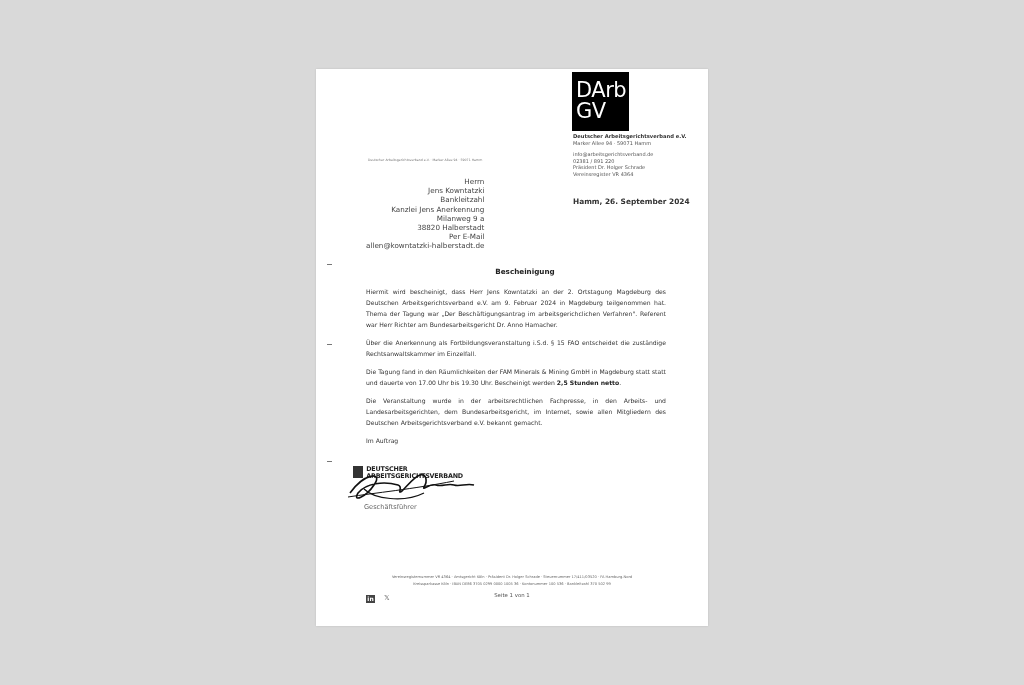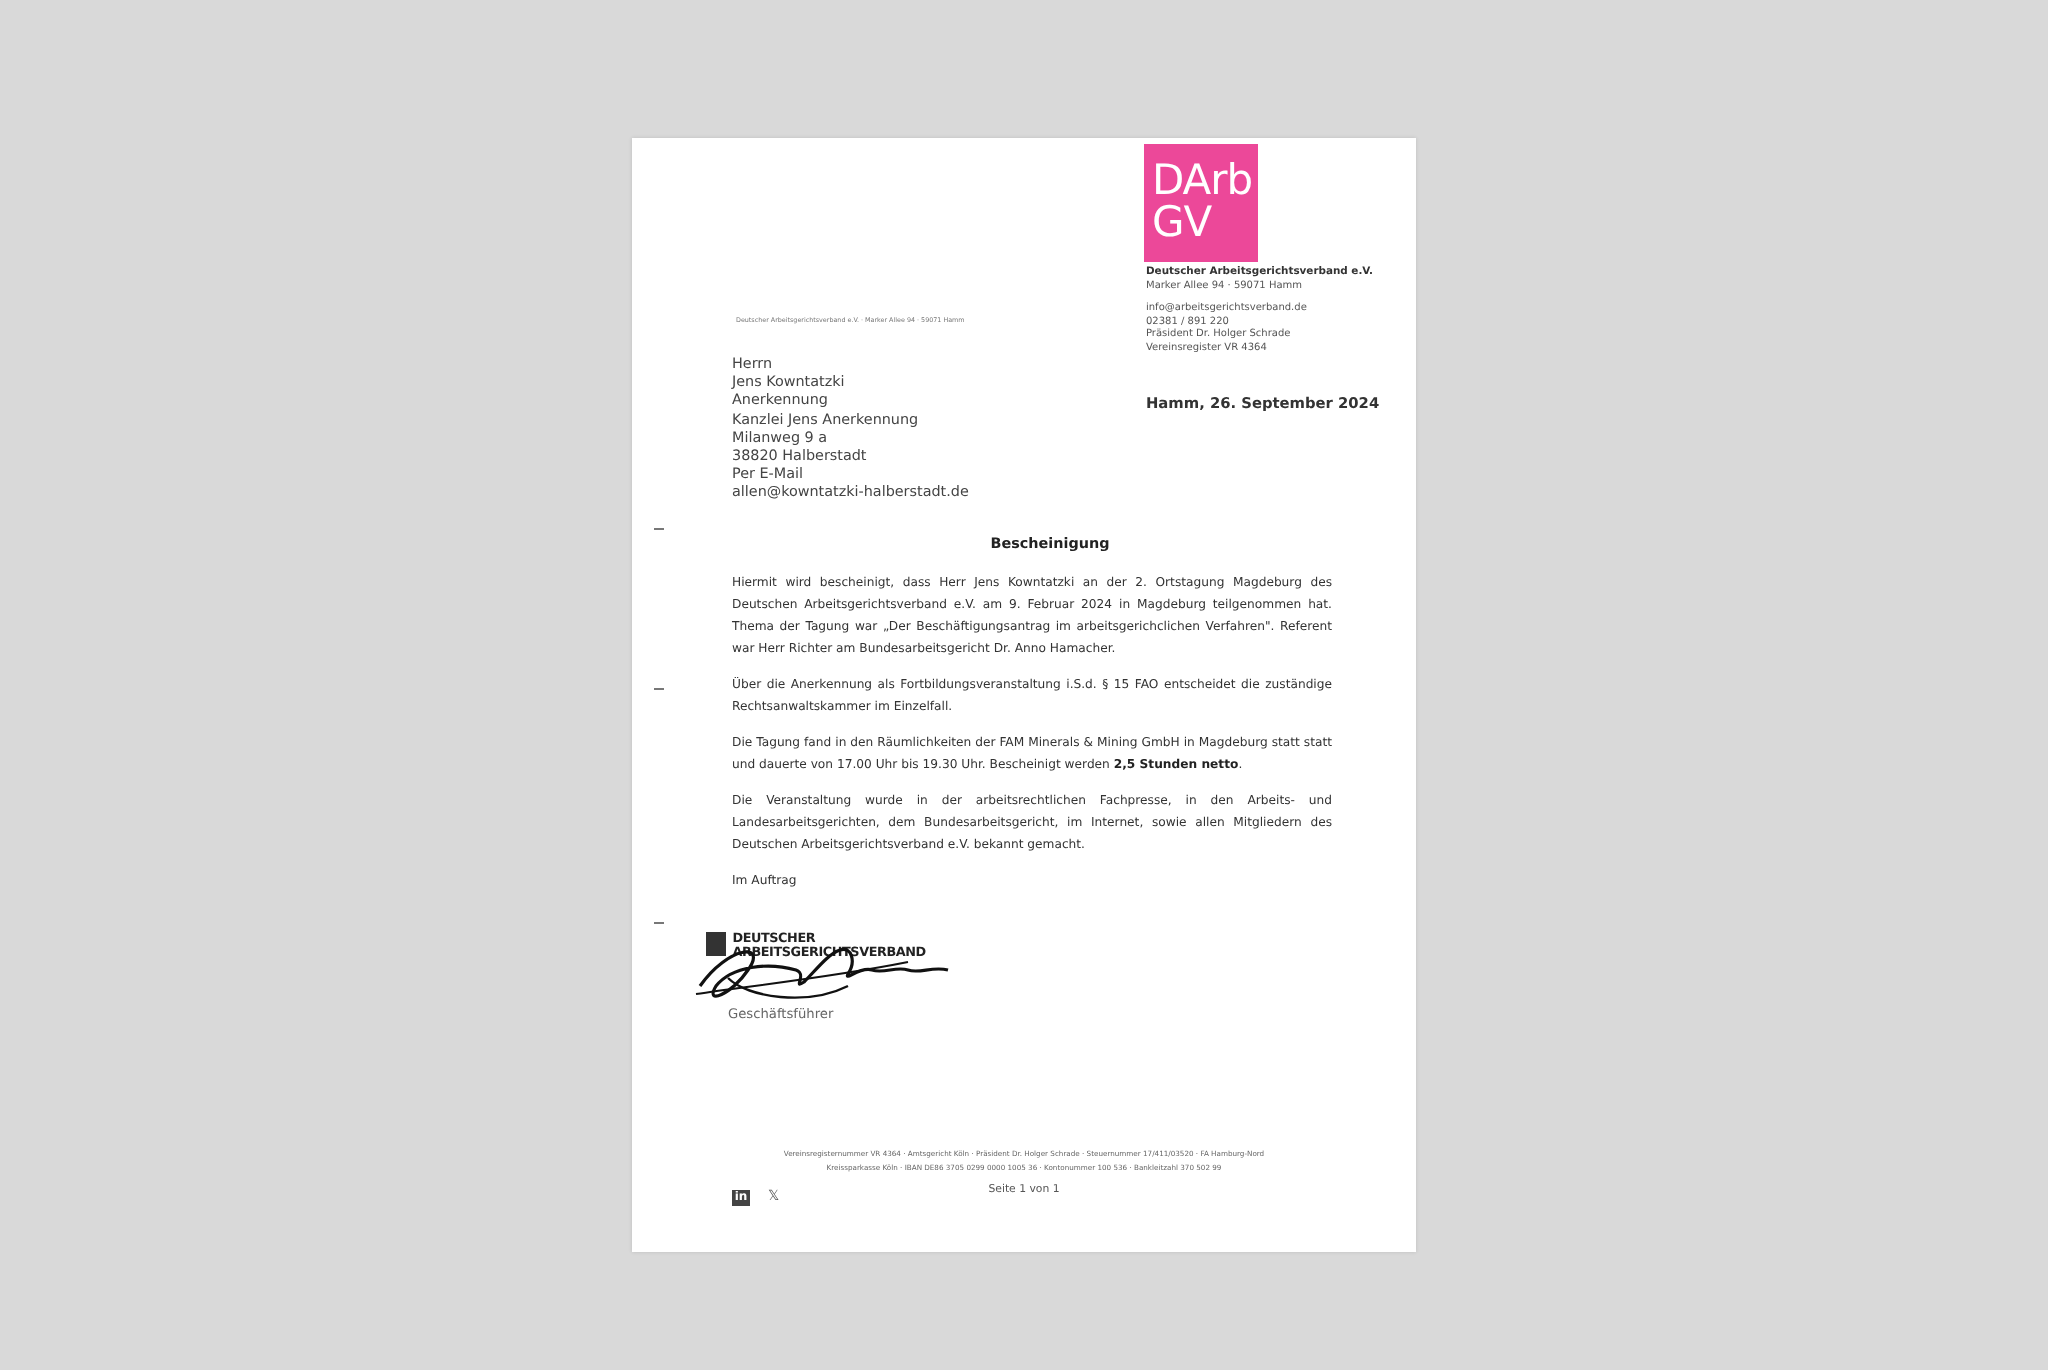--- a/index.html
+++ b/index.html
@@ -14,21 +14,21 @@
       position: absolute;
       left: 316px; top: 69px;
       width: 392px; height: 557px;
       background: #ffffff;
       box-shadow: 0 0 2px rgba(0,0,0,0.12);
     }
     .logo-box {
       position: absolute;
       left: 256px; top: 3px;
       width: 57px; height: 59px;
-      background: #ec4899;
+      background: #000000;
       color: #ffffff;
       font-family: "DejaVu Sans", sans-serif;
       font-size: 21px;
       line-height: 21px;
       padding: 8px 0 0 4px;
       box-sizing: border-box;
       letter-spacing: -0.5px;
     }
     .logo-box span { display: block; }
     .org-block {
@@ -53,20 +53,21 @@
       font-size: 3.2px;
       color: #777;
       white-space: nowrap;
     }
     .recipient {
       position: absolute;
       left: 50px; top: 108px;
       font-size: 7.2px;
       line-height: 9.2px;
       color: #444;
+      text-align: right;
     }
     .fold-mark {
       position: absolute;
       left: 11px;
       width: 5px; height: 1px;
       background: #777;
     }
     .title {
       position: absolute;
       left: 0; top: 198px;
@@ -168,21 +169,21 @@
     <div>Vereinsregister VR 4364</div>
   </div>
 
   <div class="date">Hamm, 26. September 2024</div>
 
   <div class="sender-line">Deutscher Arbeitsgerichtsverband e.V. · Marker Allee 94 · 59071 Hamm</div>
 
   <div class="recipient">
     <div>Herrn</div>
     <div>Jens Kowntatzki</div>
-    <div>Anerkennung</div>
+    <div>Bankleitzahl</div>
     <div>Kanzlei Jens Anerkennung</div>
     <div>Milanweg 9 a</div>
     <div>38820 Halberstadt</div>
     <div>Per E-Mail</div>
     <div>allen@kowntatzki-halberstadt.de</div>
   </div>
 
   <div class="fold-mark" style="top:195px"></div>
   <div class="fold-mark" style="top:275px"></div>
   <div class="fold-mark" style="top:392px"></div>

